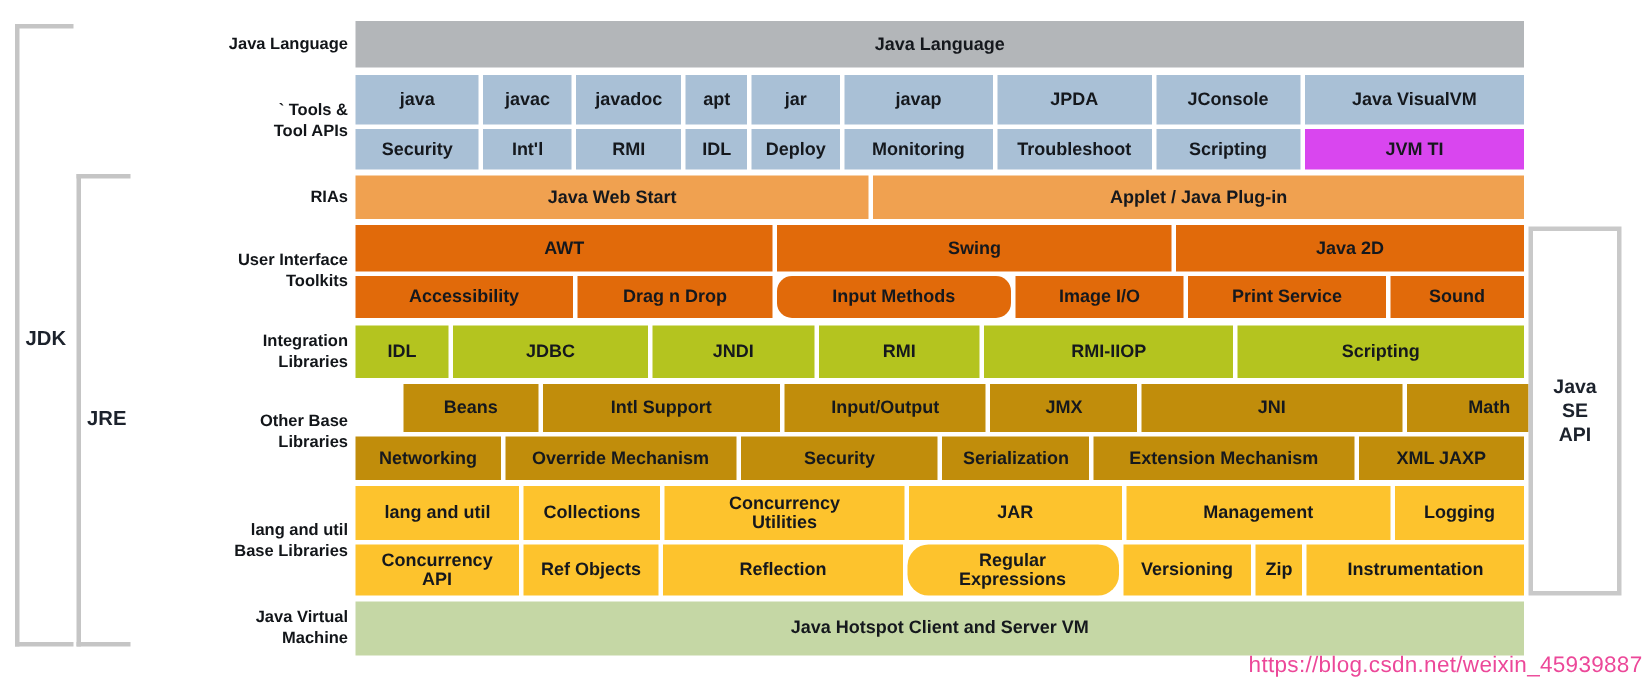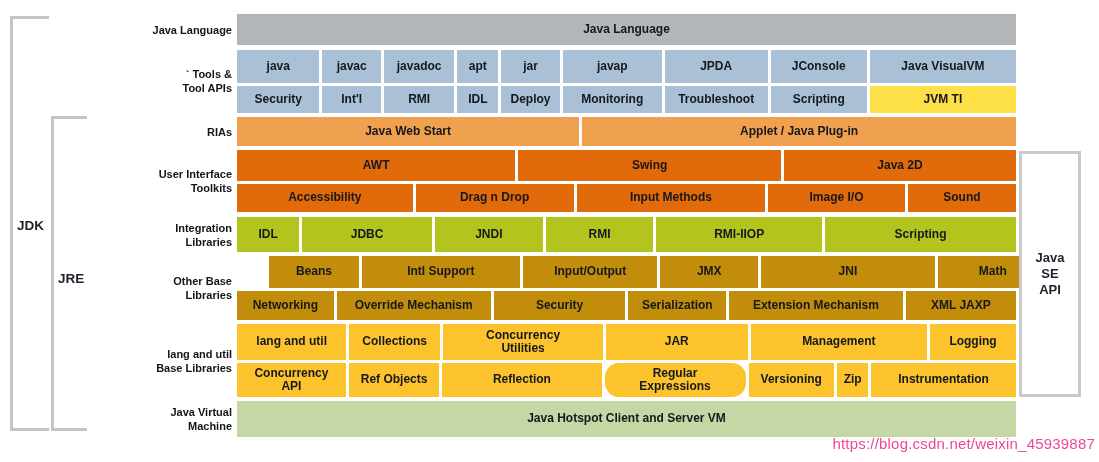--- a/index.html
+++ b/index.html
@@ -88,36 +88,37 @@
       </div>
       <div class="grid-row" style="top: 86px; height: 27px;">
         <div class="cell" style="flex: 85 1 0px; background: rgb(169, 192, 214);">Security</div>
         <div class="cell" style="flex: 59 1 0px; background: rgb(169, 192, 214);">Int'l</div>
         <div class="cell" style="flex: 72 1 0px; background: rgb(169, 192, 214);">RMI</div>
         <div class="cell" style="flex: 40 1 0px; background: rgb(169, 192, 214);">IDL</div>
         <div class="cell" style="flex: 59 1 0px; background: rgb(169, 192, 214);">Deploy</div>
         <div class="cell" style="flex: 103 1 0px; background: rgb(169, 192, 214);">Monitoring</div>
         <div class="cell" style="flex: 107 1 0px; background: rgb(169, 192, 214);">Troubleshoot</div>
         <div class="cell" style="flex: 100 1 0px; background: rgb(169, 192, 214);">Scripting</div>
-        <div class="cell" style="flex: 154 1 0px; background: #fde047;">JVM TI</div>
+        <div class="cell" style="flex: 154 1 0px; background: #d946ef;">JVM TI</div>
       </div>
       <div class="grid-row" style="top: 117px; height: 29px;">
         <div class="cell" style="flex: 343 1 0px; background: rgb(240, 161, 80);">Java Web Start</div>
         <div class="cell" style="flex: 436 1 0px; background: rgb(240, 161, 80);">Applet / Java Plug-in</div>
       </div>
       <div class="grid-row" style="top: 150px; height: 31px;">
         <div class="cell" style="flex: 278 1 0px; background: rgb(225, 106, 10);">AWT</div>
         <div class="cell" style="flex: 262 1 0px; background: rgb(225, 106, 10);">Swing</div>
         <div class="cell" style="flex: 231 1 0px; background: rgb(225, 106, 10);">Java 2D</div>
       </div>
       <div class="grid-row" style="top: 184px; height: 28px;">
         <div class="cell" style="flex: 145 1 0px; background: rgb(225, 106, 10);">Accessibility</div>
         <div class="cell" style="flex: 130 1 0px; background: rgb(225, 106, 10);">Drag n Drop</div>
-        <div class="cell" style="flex: 156 1 0px; background: rgb(225, 106, 10);">Input Methods</div>
+        <div class="cell" style="flex: 156 1 0px; background: rgb(225, 106, 10); border-radius: 10px;">Input Methods</div>
         <div class="cell" style="flex: 112 1 0px; background: rgb(225, 106, 10);">Image I/O</div>
+        <div class="cell" style="flex: 131 1 0px; background: rgb(225, 106, 10);">Print Service</div>
         <div class="cell" style="flex: 88 1 0px; background: rgb(225, 106, 10);">Sound</div>
       </div>
       <div class="grid-row" style="top: 217px; height: 35px;">
         <div class="cell" style="flex: 60 1 0px; background: rgb(180, 196, 31);">IDL</div>
         <div class="cell" style="flex: 130 1 0px; background: rgb(180, 196, 31);">JDBC</div>
         <div class="cell" style="flex: 107 1 0px; background: rgb(180, 196, 31);">JNDI</div>
         <div class="cell" style="flex: 107 1 0px; background: rgb(180, 196, 31);">RMI</div>
         <div class="cell" style="flex: 167 1 0px; background: rgb(180, 196, 31);">RMI-IIOP</div>
         <div class="cell" style="flex: 193 1 0px; background: rgb(180, 196, 31);">Scripting</div>
       </div>

